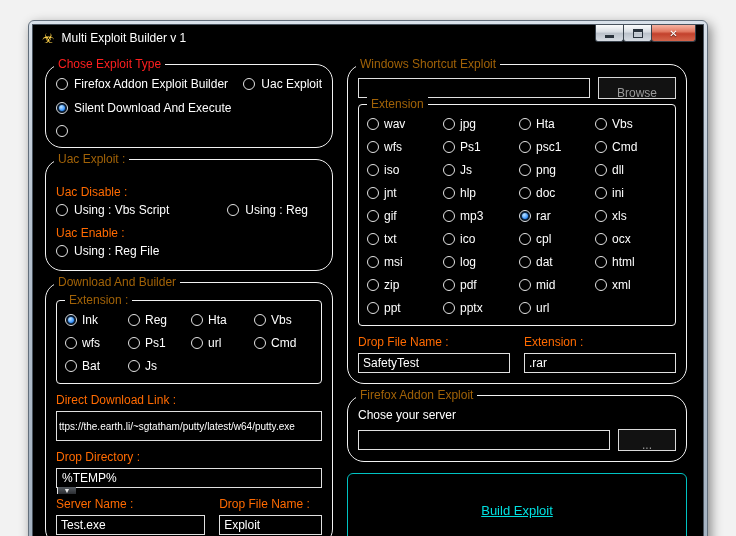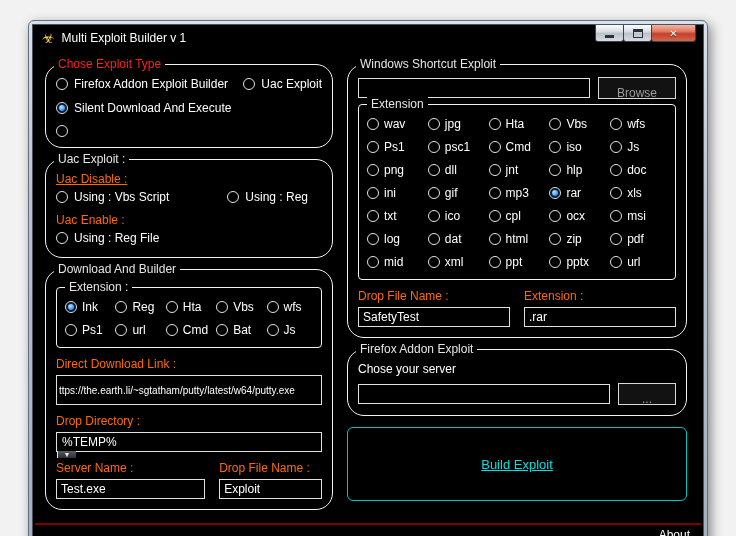--- a/index.html
+++ b/index.html
@@ -38,55 +38,55 @@
   .glyph-max { width:10px; height:9px; border:1px solid #29323c; border-top-width:3px; }
   .glyph-x { color:#fff; font-size:10px; font-weight:bold; text-shadow:0 1px 1px rgba(0,0,0,.6); }
 
   
   .client { display:flex; gap:14px; padding:13px 12px 0; align-items:flex-start; }
   .col-left  { width:288px; flex:none; }
   .col-right { width:340px; flex:none; }
 
   
   .group { position:relative; border:1px solid #f2f2f2; border-radius:17px; padding:12px 10px 10px; margin-bottom:11px; background:#000; }
-  .legend { position:absolute; top:-8px; left:8px; background:#000; padding:0 4px; font-size:12px; color:#e5e5e5; line-height:14px; white-space:nowrap; }
+  .legend { position:absolute; top:-8px; left:8px; background:#000; padding:0 4px; font-size:12px; color:#a16207; line-height:14px; white-space:nowrap; }
   .legend.red { color:#ff1f1f; }
   .subgroup { margin-top:5px; padding:12px 8px 10px; border-radius:4px; margin-bottom:0; }
 
   
   .radio { display:inline-flex; align-items:center; gap:6px; color:#fff; cursor:pointer; white-space:nowrap; }
   .rb { width:12px; height:12px; border-radius:50%; border:1px solid #e4e4e4; background:#000; position:relative; flex:none; }
   .radio.checked .rb::after {
     content:""; position:absolute; left:2px; top:2px; width:6px; height:6px; border-radius:50%;
     background:radial-gradient(circle at 35% 30%, #bfe4ff, #2a8cff 75%);
     box-shadow:0 0 3px #2a8cff;
   }
   .opt-row { display:flex; justify-content:space-between; align-items:center; }
   .opt-row.pad-r { padding-right:14px; }
   .mt { margin-top:10px; display:flex; }
 
   
   .olabel { color:#ff6a00; font-size:12px; margin:9px 0 4px; }
-  .olabel.first { margin-top:0;text-decoration:underline; }
+  .olabel.first { margin-top:13px; }
   .wlabel { color:#fff; font-size:12px; margin:0 0 7px; }
 
   
   .tin {
     display:block; width:100%; height:20px; background:#000;
     border:1px solid #e0e0e0; color:#fff;
     font-family:"Liberation Sans","DejaVu Sans",sans-serif; font-size:12px;
     padding:1px 4px; outline:none; border-radius:0;
   }
   .tin.small { font-size:10px; padding:14px 2px; }
 
   .combo { display:flex; height:20px; border:1px solid #e0e0e0; background:#000; cursor:pointer;flex-direction:column; }
   .combo-val { flex:1; color:#fff; padding:2px 5px; font-size:12px; }
   .combo-arrow { width:19px; flex:none; background:linear-gradient(180deg,#565b61,#2b2e33); border-left:1px solid #e0e0e0; color:#e8e8e8; font-size:7px; display:flex; align-items:center; justify-content:center; }
 
-  .ext-grid { display:grid; grid-template-columns:repeat(5,1fr); row-gap:9px; column-gap:4px; }
+  .ext-grid { display:grid; grid-template-columns:repeat(4,1fr); row-gap:9px; column-gap:4px; }
   .ext-grid .radio { gap:5px; }
 
   .pair-row { display:flex; gap:14px; }
   .pair-row .pair { min-width:0; }
   .de-pair .pair:first-child { flex:1.45; }
   .de-pair .pair:last-child  { flex:1; }
   .sc-pair .pair { flex:1; }
 
   .file-row { display:flex; gap:8px; align-items:center; }
   .file-row .tin { flex:1; }

